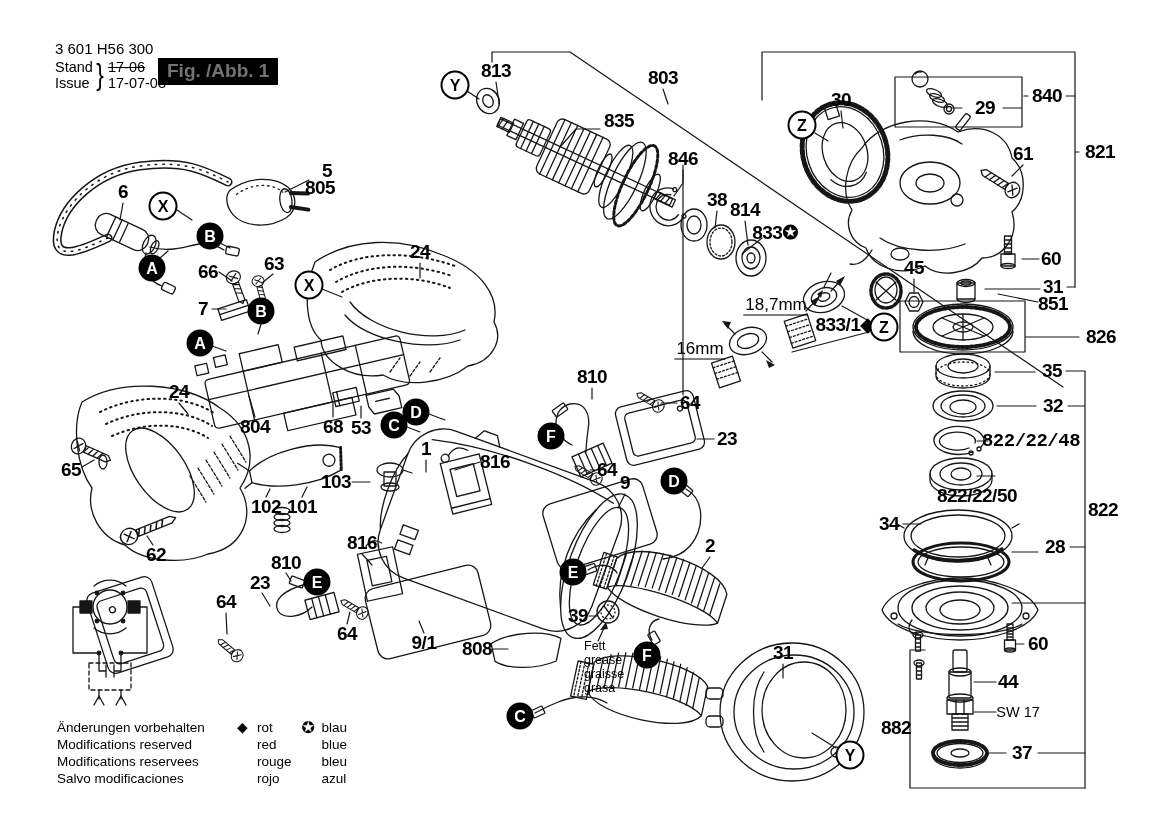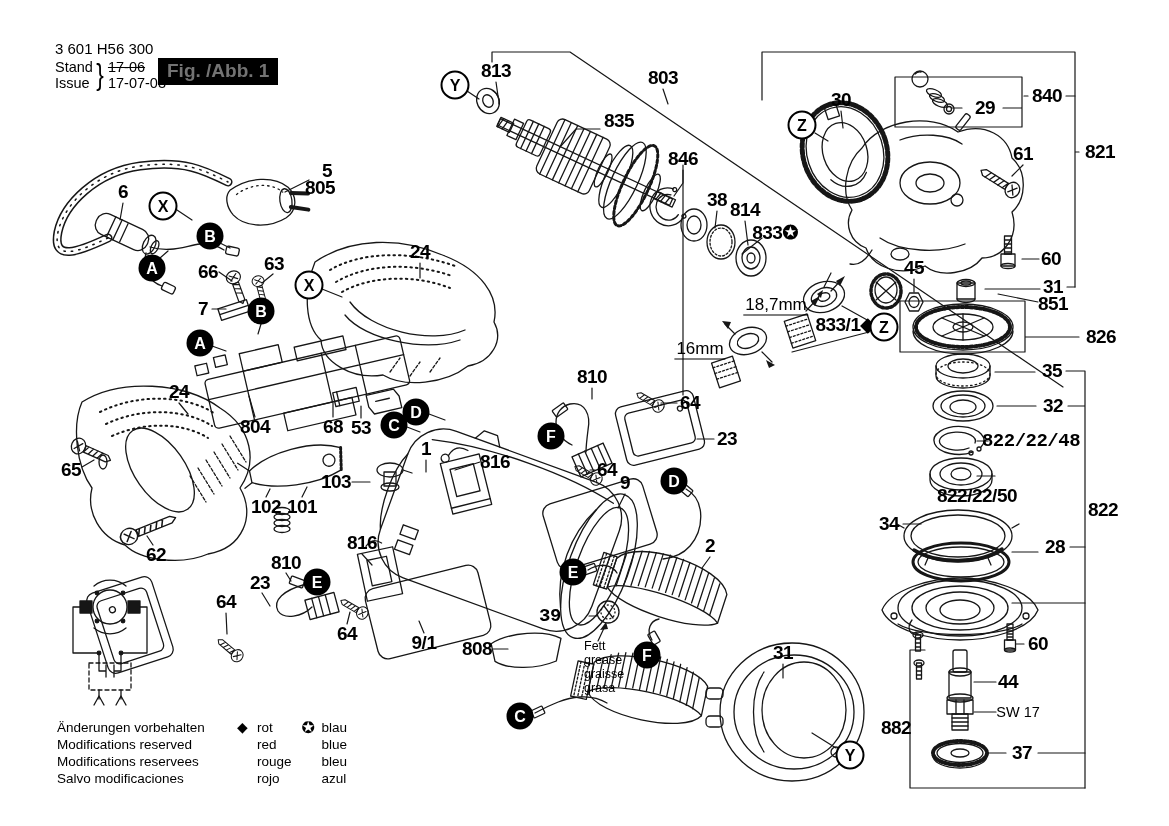--- a/index.html
+++ b/index.html
@@ -621,21 +621,21 @@
       <div class="lbl num" style="left: 889px; top: 524px;">34</div>
       <div class="lbl num" style="left: 1103px; top: 510px;">822</div>
       <div class="lbl num" style="left: 1055px; top: 547px;">28</div>
       <div class="lbl num" style="left: 1038px; top: 644px;">60</div>
       <div class="lbl num" style="left: 1008px; top: 682px;">44</div>
       <div class="lbl sm" style="left: 1018px; top: 712px;">SW 17</div>
       <div class="lbl num" style="left: 1022px; top: 753px;">37</div>
       <div class="lbl num" style="left: 896px; top: 728px;">882</div>
       <div class="lbl num" style="left: 783px; top: 653px;">31</div>
       <div class="lbl num" style="left: 710px; top: 546px;">2</div>
-      <div class="lbl num" style="left: 550px; top: 616px; font-family: Liberation Mono, monospace;">39</div>
+      <div class="lbl num" style="left: 578px; top: 616px;">39</div>
       <div class="lbl num" style="left: 477px; top: 649px;">808</div>
       <div class="lbl num" style="left: 424px; top: 643px;">9/1</div>
       <div class="lbl num" style="left: 625px; top: 483px;">9</div>
       <div class="lbl num" style="left: 690px; top: 403px;">64</div>
       <div class="lbl num" style="left: 727px; top: 439px;">23</div>
       <div class="lbl num" style="left: 592px; top: 377px;">810</div>
       <div class="lbl num" style="left: 495px; top: 462px;">816</div>
       <div class="lbl num" style="left: 607px; top: 470px;">64</div>
       <div class="lbl num" style="left: 426px; top: 449px;">1</div>
       <div class="lbl num" style="left: 336px; top: 482px;">103</div>

